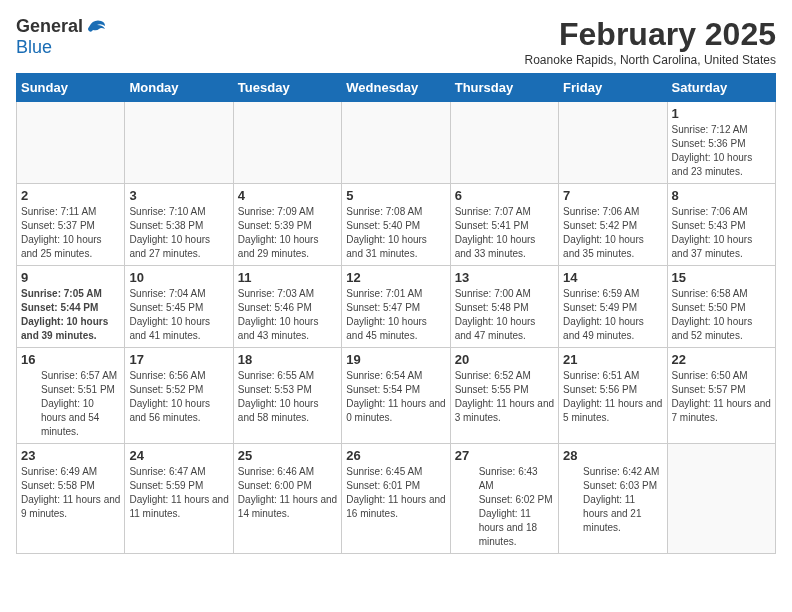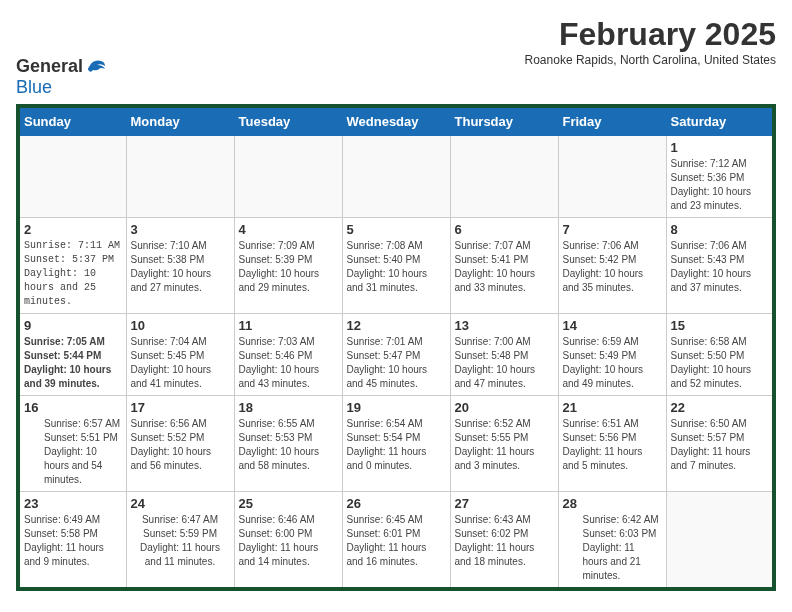--- a/index.html
+++ b/index.html
@@ -29,21 +29,21 @@
       font-weight: bold;
       color: #333;
     }
     .subtitle {
       font-size: 12px;
       color: #333;
     }
     .calendar {
       width: 100%;
       border-collapse: collapse;
-      border: 4px solid #14532d;
+      border: 1px solid #14532d;
     }
     .calendar th {
       background-color: #1a6db5;
       color: #fff;
       font-size: 13px;
       font-weight: bold;
       padding: 6px 4px;
       border: 1px solid #1a6db5;
       text-align: left;
     }
@@ -71,21 +71,21 @@
       font-size: 10px;
       color: #444;
       line-height: 1.4;
     }
   </style>
 </head>
 <body>
 
 <div class="header-area">
   <div class="logo">
-    <div style="display:flex;align-items:center;margin-top:40px;">
+    <div style="display:flex;align-items:center;">
       <span style="font-size:18px;font-weight:bold;color:#333;">General</span>
       <svg width="22" height="18" viewBox="0 0 22 18" style="margin-left:2px;margin-top:-2px;">
         <path d="M4,10 Q8,2 16,4 Q20,5 20,9 Q16,6 12,8 Q18,8 20,12 Q16,10 14,12 Q12,14 8,13 Q6,16 4,14 Q2,12 4,10Z" fill="#1a6db5"></path>
       </svg>
     </div>
     <span style="font-size:18px;font-weight:normal;color:#1a6db5;margin-left:0;">Blue</span>
   </div>
   <div class="title-area">
     <div class="main-title">February 2025</div>
     <div class="subtitle">Roanoke Rapids, North Carolina, United States</div>
@@ -115,21 +115,21 @@
         <td>
           <span class="day-number">1</span>
           <div class="day-info" style="white-space: pre-line;">Sunrise: 7:12 AM
 Sunset: 5:36 PM
 Daylight: 10 hours and 23 minutes.</div>
         </td>
       </tr>
       <tr>
         <td>
           <span class="day-number">2</span>
-          <div class="day-info" style="white-space: pre-line; font-family: Liberation Mono, monospace;">Sunrise: 7:11 AM
+          <div class="day-info" style="white-space: pre-line;">Sunrise: 7:11 AM
 Sunset: 5:37 PM
 Daylight: 10 hours and 25 minutes.</div>
         </td>
         <td>
           <span class="day-number">3</span>
           <div class="day-info" style="white-space: pre-line;">Sunrise: 7:10 AM
 Sunset: 5:38 PM
 Daylight: 10 hours and 27 minutes.</div>
         </td>
         <td>
@@ -253,39 +253,39 @@
       </tr>
       <tr>
         <td>
           <span class="day-number">23</span>
           <div class="day-info" style="white-space: pre-line;">Sunrise: 6:49 AM
 Sunset: 5:58 PM
 Daylight: 11 hours and 9 minutes.</div>
         </td>
         <td>
           <span class="day-number">24</span>
-          <div class="day-info" style="white-space: pre-line; text-align: center;">Sunrise: 6:47 AM
+          <div class="day-info" style="white-space: pre-line;">Sunrise: 6:47 AM
 Sunset: 5:59 PM
 Daylight: 11 hours and 11 minutes.</div>
         </td>
         <td>
           <span class="day-number">25</span>
           <div class="day-info" style="white-space: pre-line;">Sunrise: 6:46 AM
 Sunset: 6:00 PM
 Daylight: 11 hours and 14 minutes.</div>
         </td>
         <td>
           <span class="day-number">26</span>
           <div class="day-info" style="white-space: pre-line;">Sunrise: 6:45 AM
 Sunset: 6:01 PM
 Daylight: 11 hours and 16 minutes.</div>
         </td>
         <td>
           <span class="day-number">27</span>
-          <div class="day-info" style="white-space: pre-line;">Sunrise: 6:43 AM
+          <div class="day-info" style="white-space: pre-line; margin-left: 24px;">Sunrise: 6:43 AM
 Sunset: 6:02 PM
 Daylight: 11 hours and 18 minutes.</div>
         </td>
         <td>
           <span class="day-number">28</span>
           <div class="day-info" style="white-space: pre-line; margin-left: 20px;">Sunrise: 6:42 AM
 Sunset: 6:03 PM
 Daylight: 11 hours and 21 minutes.</div>
         </td>
         <td class="empty"></td>

